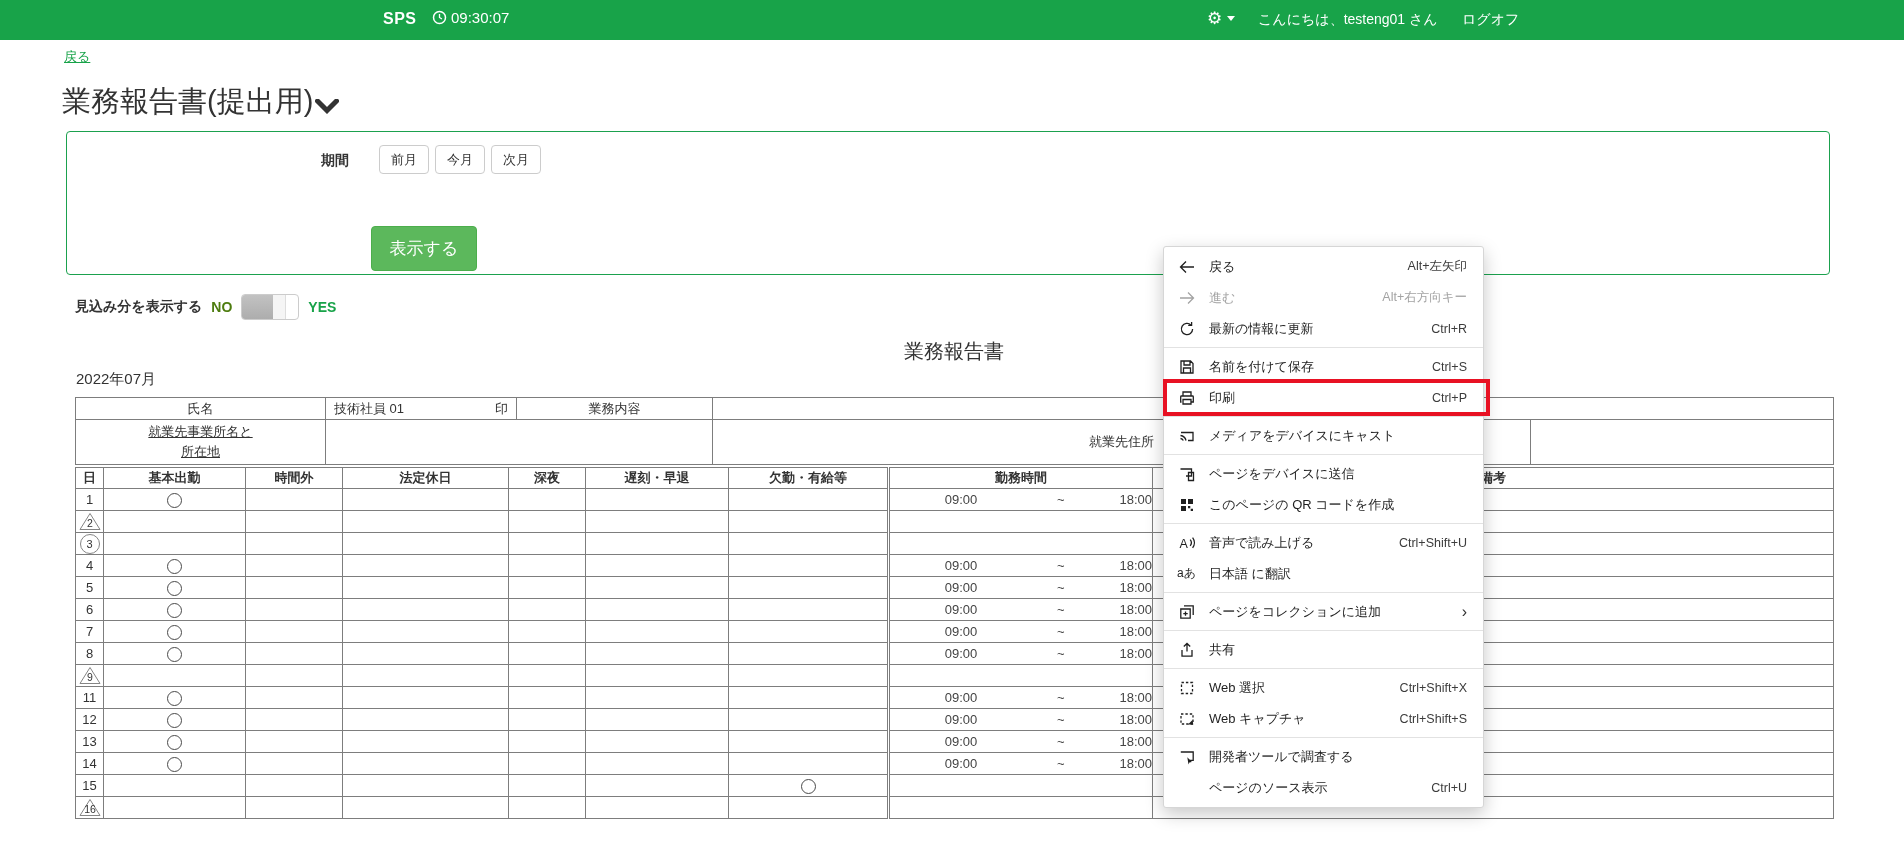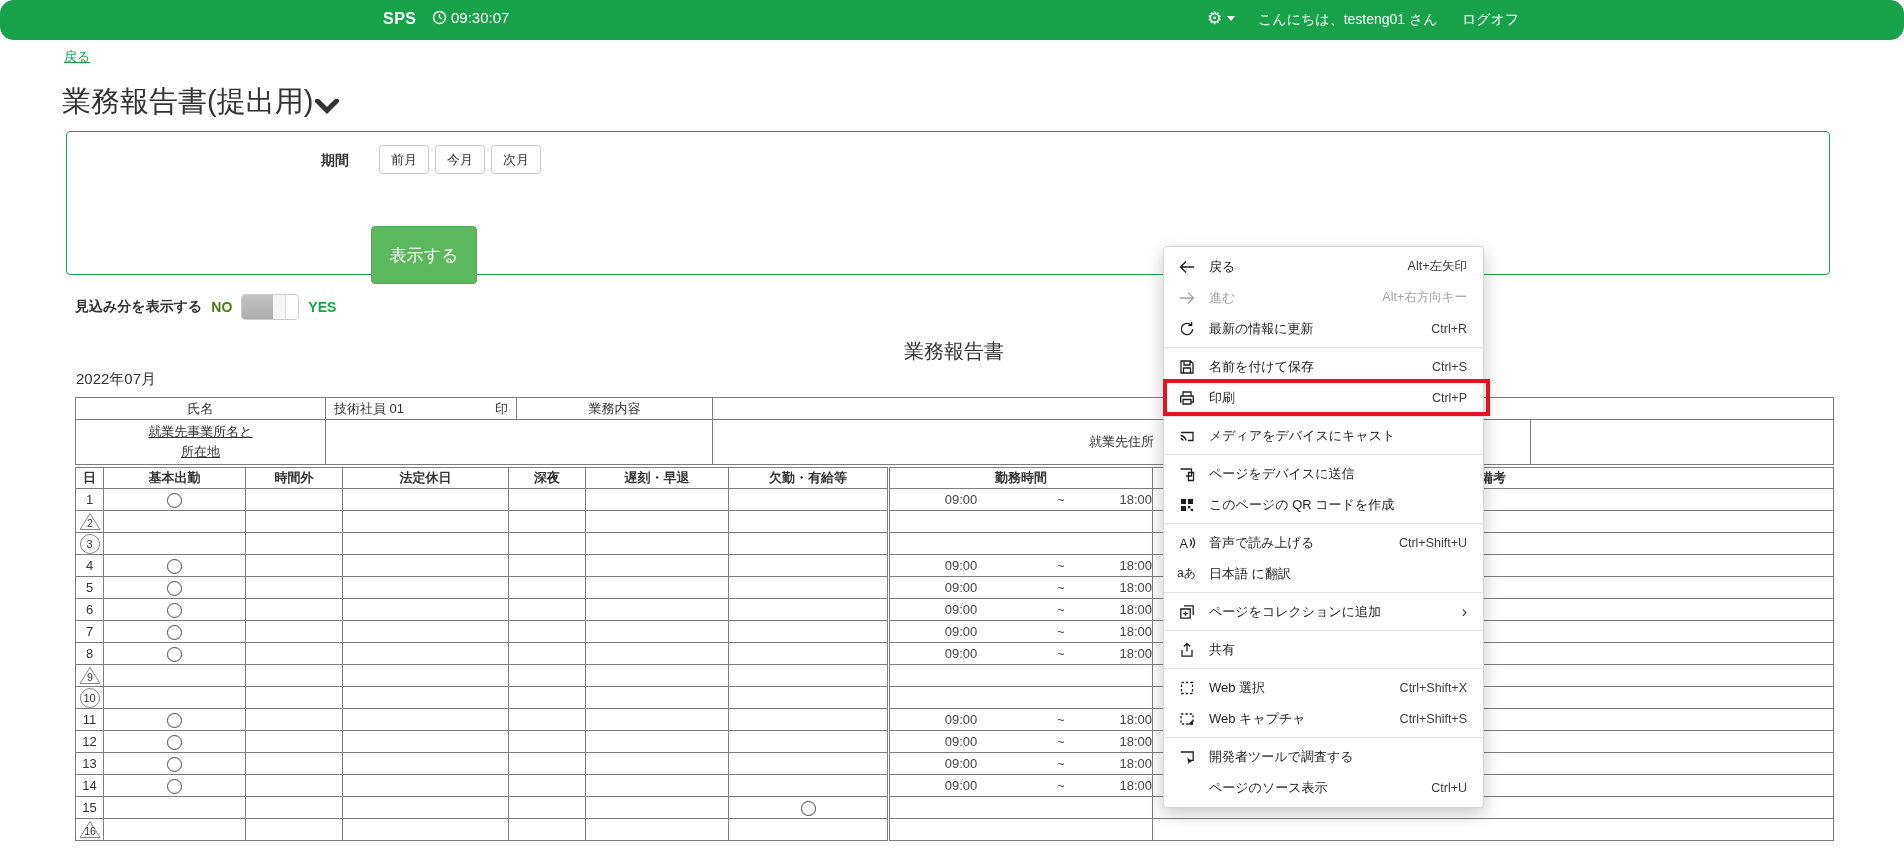--- a/index.html
+++ b/index.html
@@ -2,40 +2,40 @@
 <html style="--green: #18a349; --btn-green: #5cb85c; --red: #e81123;"><head>
 <meta charset="utf-8">
 <style>
   html,body{margin:0;padding:0;}
   body{
     width:1904px;height:856px;position:relative;overflow:hidden;background:#fff;
     font-family:"Liberation Sans","DejaVu Sans",sans-serif;color:#333;
   }
   :root{--green:#18a349;--btn-green:#5cb85c;--red:#e81123;}
   
-  .topbar{position:absolute;left:0;top:0;width:100%;height:40px;background:var(--green);border-radius:14px;}
+  .topbar{position:absolute;left:0;top:0;width:100%;height:40px;background:var(--green);}
   .topbar .brand{position:absolute;left:383px;top:10px;color:#fff;font-weight:bold;font-size:16px;letter-spacing:.5px;}
   .topbar .clock{position:absolute;left:432px;top:9px;color:#fff;font-size:15px;display:flex;align-items:center;gap:4px;}
   .topbar .gear{position:absolute;left:1207px;top:8px;color:#fff;font-size:17px;display:flex;align-items:center;gap:5px;cursor:pointer;}
   .caret{width:0;height:0;border-left:4px solid transparent;border-right:4px solid transparent;border-top:5px solid #fff;}
   .topbar .greeting{position:absolute;left:1258px;top:11px;color:#fff;font-size:14px;}
   .topbar .logoff{position:absolute;left:1462px;top:11px;color:#fff;font-size:14px;cursor:pointer;}
   
   .back-link{position:absolute;left:64px;top:48px;font-size:13px;color:var(--green);text-decoration:underline;cursor:pointer;}
   .page-title{position:absolute;left:62px;top:82px;font-size:29px;font-weight:500;color:#333;display:flex;align-items:center;}
   .page-title svg{margin-left:2px;margin-top:8px;}
   
   .panel{position:absolute;left:66px;top:131px;width:1764px;height:144px;border:1px solid #1ba14e;border-radius:4px;box-sizing:border-box;}
   .panel .period-label{position:absolute;left:254px;top:20px;font-size:14px;font-weight:bold;}
   .panel .month-buttons{position:absolute;left:312px;top:13px;display:flex;gap:6px;}
   .panel .month-buttons button{height:29px;padding:0 11px;font-size:13px;color:#333;background:#fff;border:1px solid #ccc;border-radius:4px;cursor:pointer;font-family:inherit;}
   .panel .date-row{position:absolute;left:309px;top:46px;display:flex;align-items:center;}
   .panel .date-row input{width:223px;height:31px;border:1px solid #ccc;border-radius:4px;padding:0 12px;font-size:14px;color:#555;font-family:inherit;}
   .panel .tilde{margin:0 13px;font-size:15px;color:#333;}
-  .panel .show-btn{position:absolute;left:304px;top:94px;width:106px;height:58px;background:var(--btn-green);border:1px solid #4cae4c;border-radius:4px;color:#fff;font-size:17px;cursor:pointer;font-family:inherit;}
+  .panel .show-btn{position:absolute;left:304px;top:94px;width:106px;height:45px;background:var(--btn-green);border:1px solid #4cae4c;border-radius:4px;color:#fff;font-size:17px;cursor:pointer;font-family:inherit;}
   
   .toggle-row{position:absolute;left:75px;top:294px;display:flex;align-items:center;gap:9px;}
   .toggle-row .t-label{font-size:14px;font-weight:bold;color:#333;}
   .toggle-row .t-no{font-size:14px;font-weight:bold;color:#4d7c0f;}
   .toggle-row .t-yes{font-size:14px;font-weight:bold;color:var(--green);}
   .switch{width:58px;height:26px;border:1px solid #ccc;border-radius:4px;background:#fff;position:relative;overflow:hidden;cursor:pointer;box-sizing:border-box;}
   .switch .off-part{position:absolute;left:0;top:0;bottom:0;width:31px;background:linear-gradient(#c2c2c2,#adadad);border-right:1px solid #bbb;}
   .switch .knob{position:absolute;left:31px;top:0;bottom:0;width:12px;background:#f5f5f5;border-right:1px solid #ddd;}
   
   .report-title{position:absolute;left:75px;top:338px;width:1758px;text-align:center;font-size:20px;color:#333;}
@@ -315,31 +315,20 @@
         <td></td>
         <td></td>
         <td></td>
         <td></td>
         <td></td>
         <td></td>
         <td class="c-time"></td>
         <td></td>
       </tr>
       <tr>
-        <td><span class="day-circle">10</span></td>
-        <td></td>
-        <td></td>
-        <td></td>
-        <td></td>
-        <td></td>
-        <td></td>
-        <td class="c-time"></td>
-        <td></td>
-      </tr>
-      <tr>
         <td>11</td>
         <td><span class="attend-mark"></span></td>
         <td></td>
         <td></td>
         <td></td>
         <td></td>
         <td></td>
         <td class="c-time">
           <div class="time-flex">
             <span>09:00</span>

